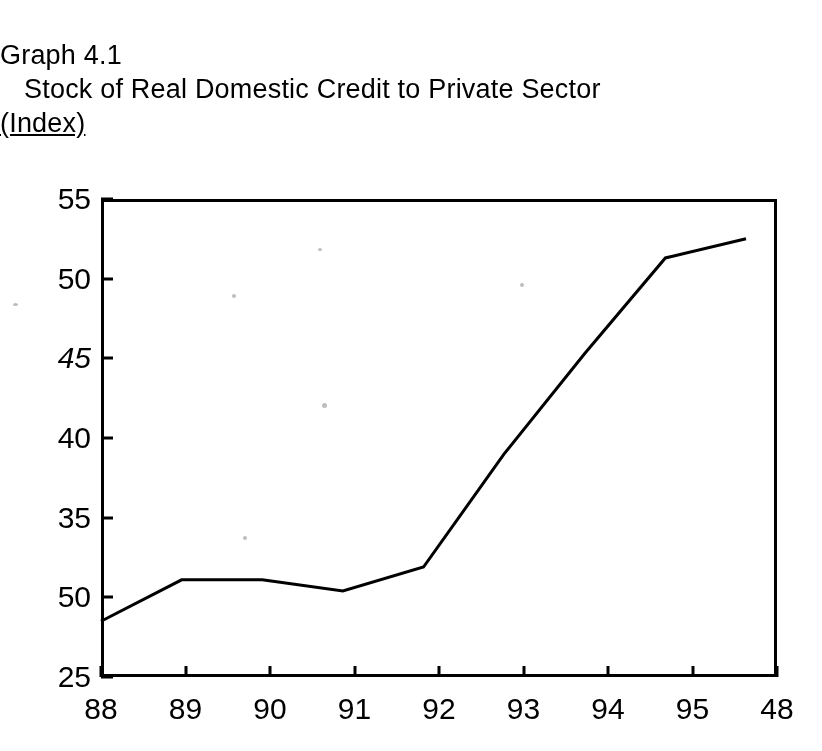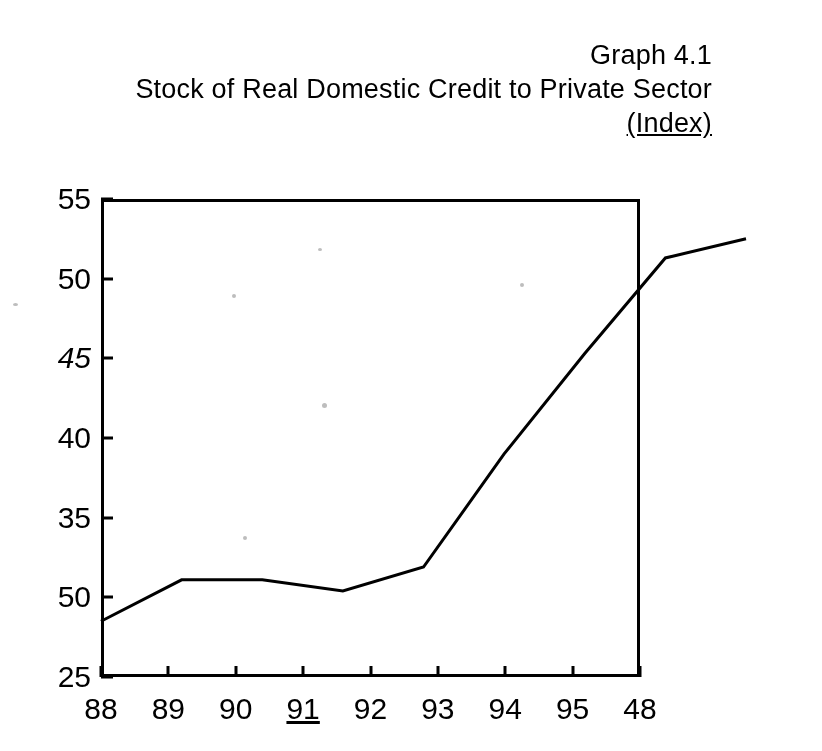--- a/index.html
+++ b/index.html
@@ -17,44 +17,45 @@
   #figure {
     position: relative;
     width: 822px;
     height: 751px;
   }
   .title-block {
     position: absolute;
     top: 38px;
     left: 0;
     width: 712px;
-    text-align: right;
+    text-align: left;
   }
   .title-line-1 {
     font-size: 27px;
     line-height: 34px;
     letter-spacing: 0.2px;
   }
   .title-line-2 {
     font-size: 27px;
     line-height: 34px;
     letter-spacing: 0.2px;
+    padding-left: 24px;
   }
   .title-line-3 {
     font-size: 27px;
     line-height: 34px;
     letter-spacing: 0.2px;
     text-decoration: underline;
   }
   
   #plot {
     position: absolute;
     left: 101px;
     top: 199px;
-    width: 539px;
+    width: 676px;
     height: 478px;
   }
   #plot-frame {
     position: absolute;
     left: 0;
     top: 0;
     width: 100%;
     height: 100%;
     border-left: 3px solid #000;
     border-top: 3px solid #000;
@@ -155,21 +156,21 @@
     <div class="x-tick" style="left:0%;"></div>
     <div class="x-label" style="left:0%;">88</div>
 
     <div class="x-tick" style="left:12.5%;"></div>
     <div class="x-label" style="left:12.5%;">89</div>
 
     <div class="x-tick" style="left:25%;"></div>
     <div class="x-label" style="left:25%;">90</div>
 
     <div class="x-tick" style="left:37.5%;"></div>
-    <div class="x-label" style="left:37.5%;text-decoration:underline;">91</div>
+    <div class="x-label" style="left:37.5%;">91</div>
 
     <div class="x-tick" style="left:50%;"></div>
     <div class="x-label" style="left:50%;">92</div>
 
     <div class="x-tick" style="left:62.5%;"></div>
     <div class="x-label" style="left:62.5%;">93</div>
 
     <div class="x-tick" style="left:75%;"></div>
     <div class="x-label" style="left:75%;">94</div>
 

